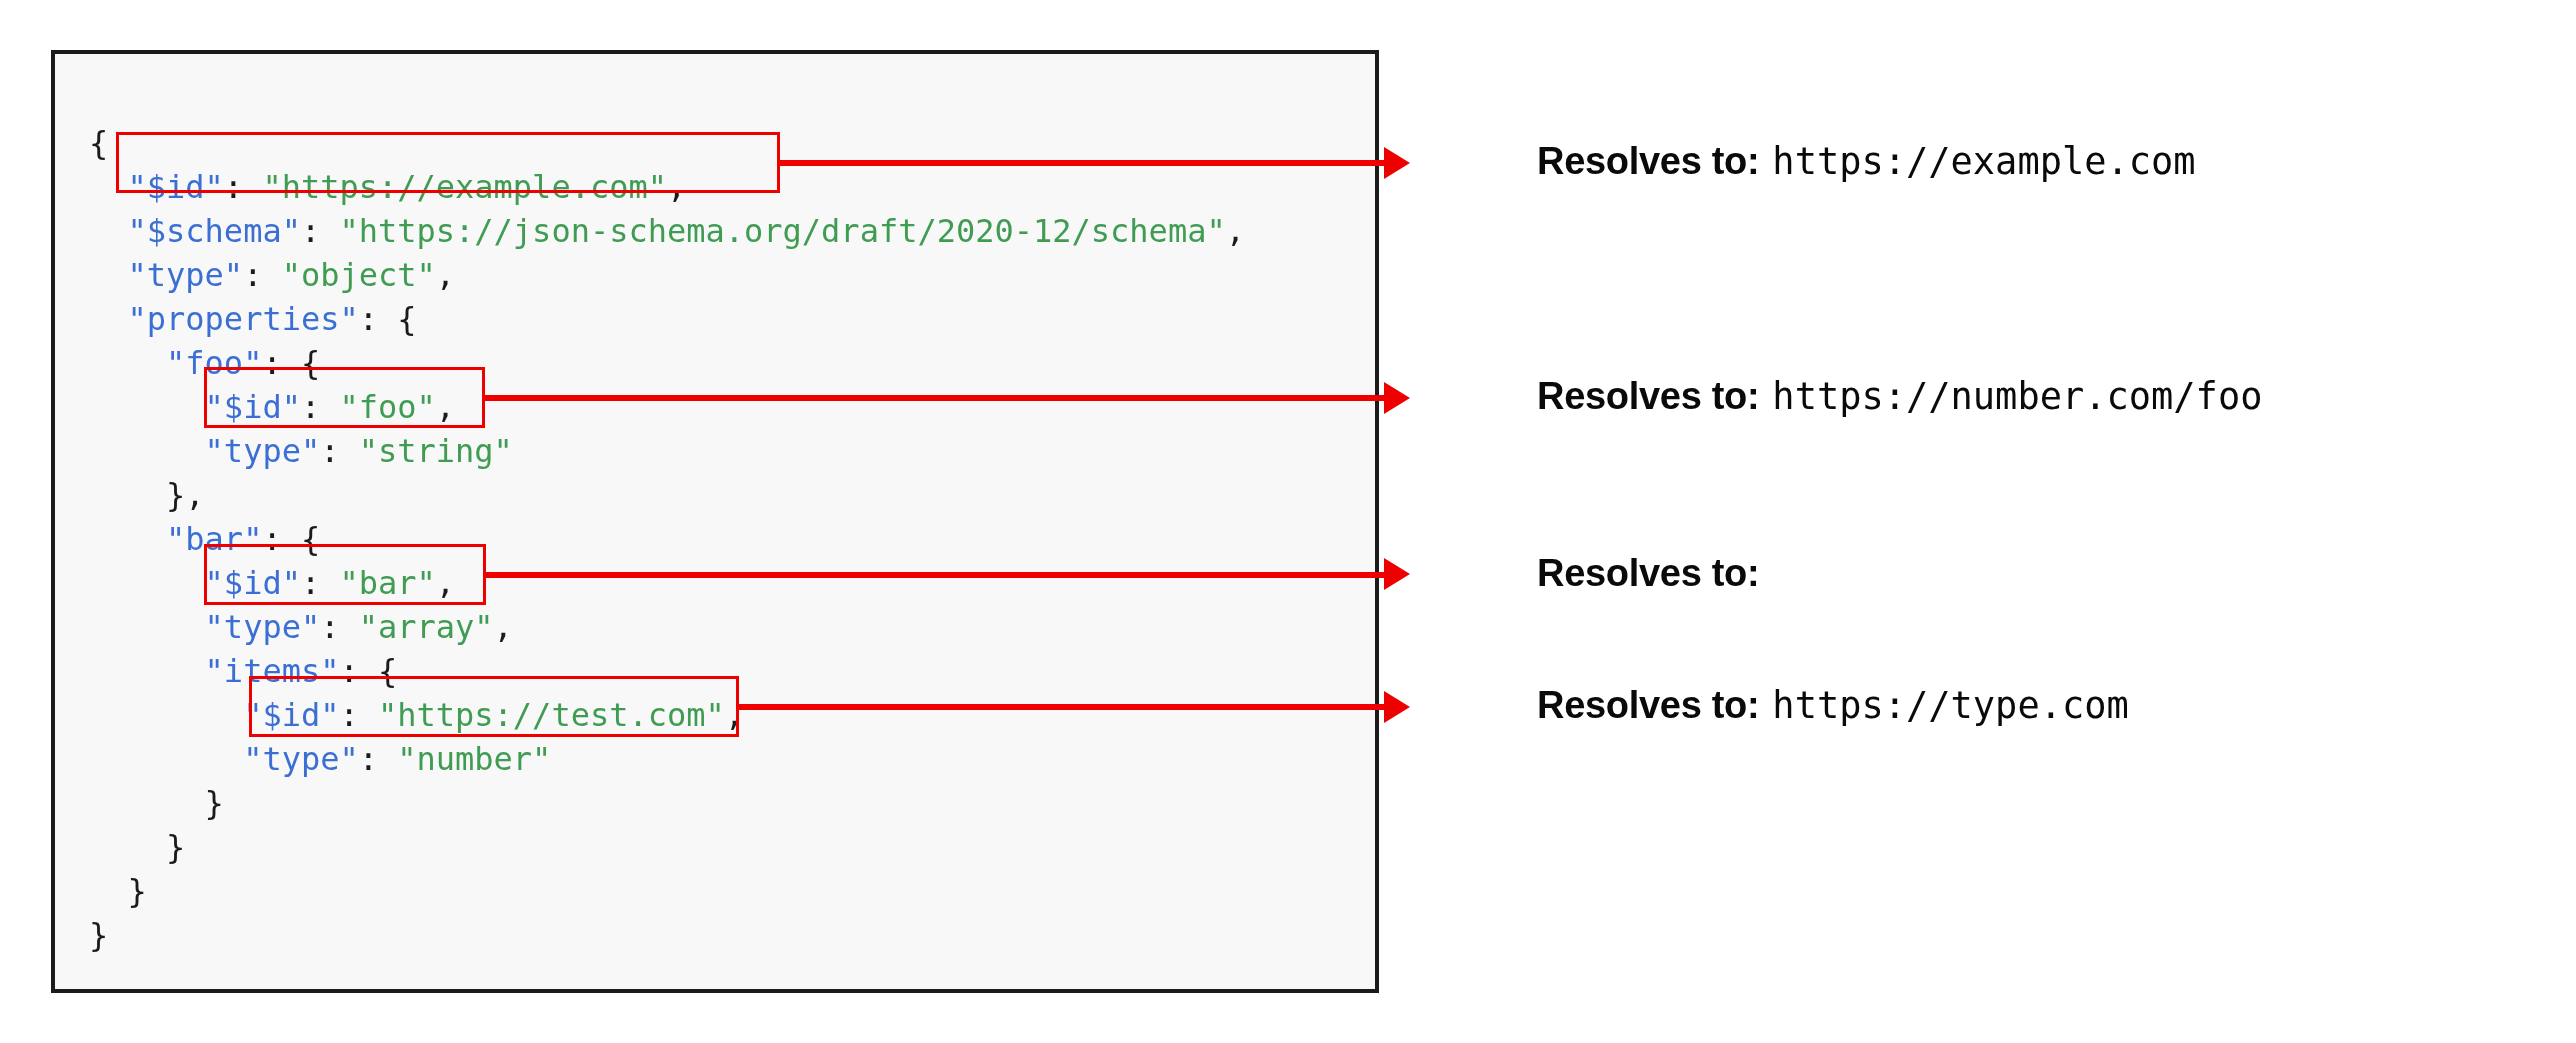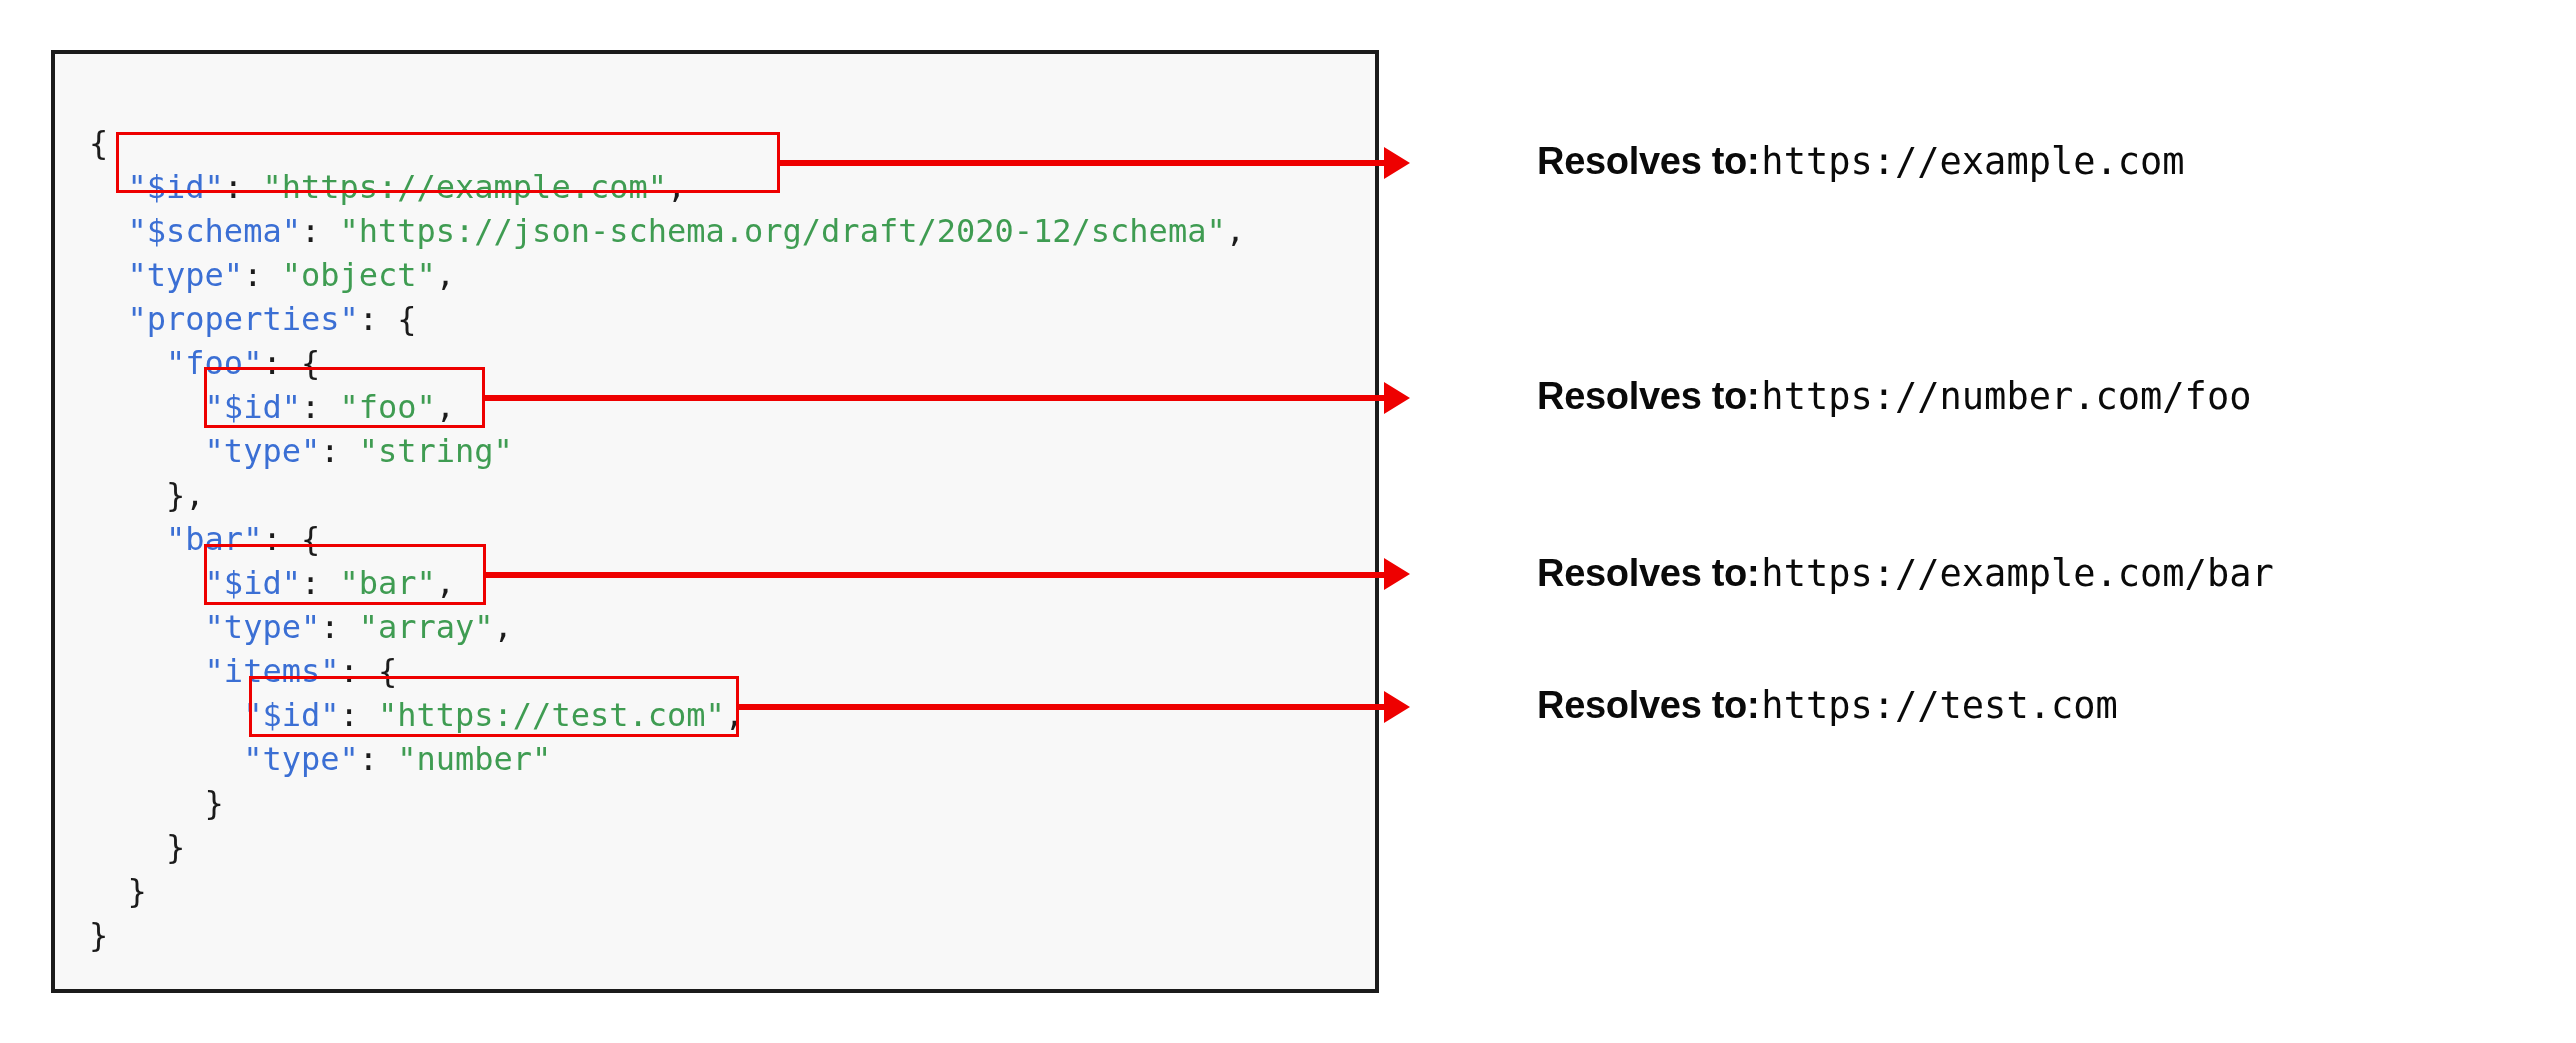--- a/index.html
+++ b/index.html
@@ -79,21 +79,21 @@
     font-family: "Liberation Sans", sans-serif;
     font-weight: bold;
     font-size: 38px;
     color: #0a0a0a;
     letter-spacing: -0.3px;
   }
   .resolve-url {
     font-family: "DejaVu Sans Mono", "Liberation Mono", monospace;
     font-size: 37px;
     color: #0a0a0a;
-    margin-left: 2px;
+    margin-left: 13px;
   }
 </style>
 </head>
 <body>
 
 <div id="code-panel">
   <pre id="code-block"><div class="code-line"><span class="p">{</span></div><div class="code-line">  <span class="k">"$id"</span><span class="p">: </span><span class="s">"https://example.com"</span><span class="p">,</span></div><div class="code-line">  <span class="k">"$schema"</span><span class="p">: </span><span class="s">"https://json-schema.org/draft/2020-12/schema"</span><span class="p">,</span></div><div class="code-line">  <span class="k">"type"</span><span class="p">: </span><span class="s">"object"</span><span class="p">,</span></div><div class="code-line">  <span class="k">"properties"</span><span class="p">: {</span></div><div class="code-line">    <span class="k">"foo"</span><span class="p">: {</span></div><div class="code-line">      <span class="k">"$id"</span><span class="p">: </span><span class="s">"foo"</span><span class="p">,</span></div><div class="code-line">      <span class="k">"type"</span><span class="p">: </span><span class="s">"string"</span></div><div class="code-line">    <span class="p">},</span></div><div class="code-line">    <span class="k">"bar"</span><span class="p">: {</span></div><div class="code-line">      <span class="k">"$id"</span><span class="p">: </span><span class="s">"bar"</span><span class="p">,</span></div><div class="code-line">      <span class="k">"type"</span><span class="p">: </span><span class="s">"array"</span><span class="p">,</span></div><div class="code-line">      <span class="k">"items"</span><span class="p">: {</span></div><div class="code-line">        <span class="k">"$id"</span><span class="p">: </span><span class="s">"https://test.com"</span><span class="p">,</span></div><div class="code-line">        <span class="k">"type"</span><span class="p">: </span><span class="s">"number"</span></div><div class="code-line">      <span class="p">}</span></div><div class="code-line">    <span class="p">}</span></div><div class="code-line">  <span class="p">}</span></div><div class="code-line"><span class="p">}</span></div></pre>
 </div>
 
 <div id="highlight-layer">
@@ -118,20 +118,19 @@
     <div class="resolve-row" style="left: 1537px; top: 140px;">
       <span class="resolve-label">Resolves to:</span>
       <span class="resolve-url">https://example.com</span>
     </div>
     <div class="resolve-row" style="left: 1537px; top: 375px;">
       <span class="resolve-label">Resolves to:</span>
       <span class="resolve-url">https://number.com/foo</span>
     </div>
     <div class="resolve-row" style="left: 1537px; top: 552px;">
       <span class="resolve-label">Resolves to:</span>
-      <span class="resolve-url">https://example.com/bar</span>
     </div>
     <div class="resolve-row" style="left: 1537px; top: 684px;">
       <span class="resolve-label">Resolves to:</span>
-      <span class="resolve-url">https://test.com</span>
+      <span class="resolve-url">https://type.com</span>
     </div>
   </div>
 
 
 </body></html>

